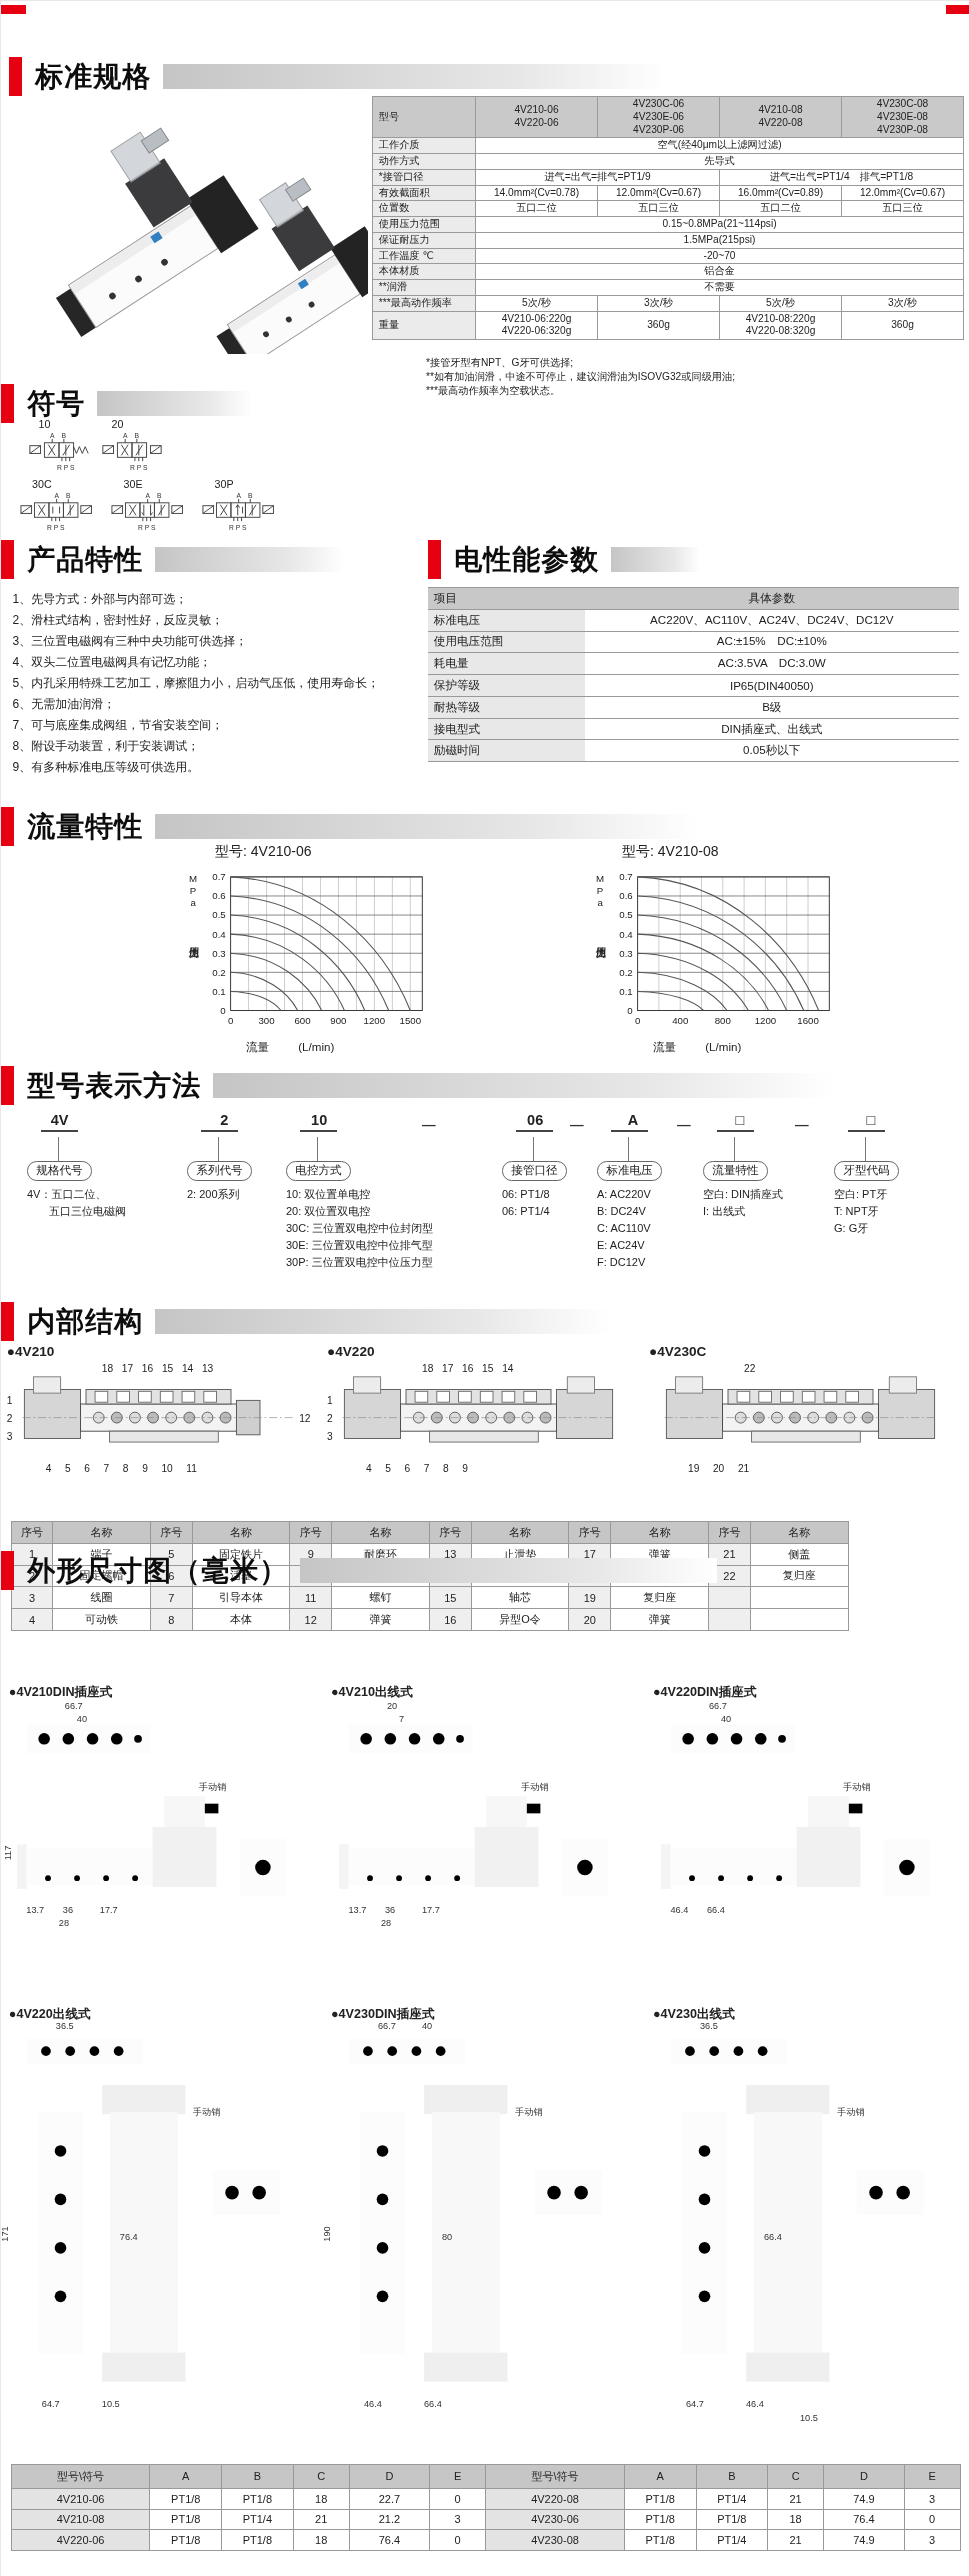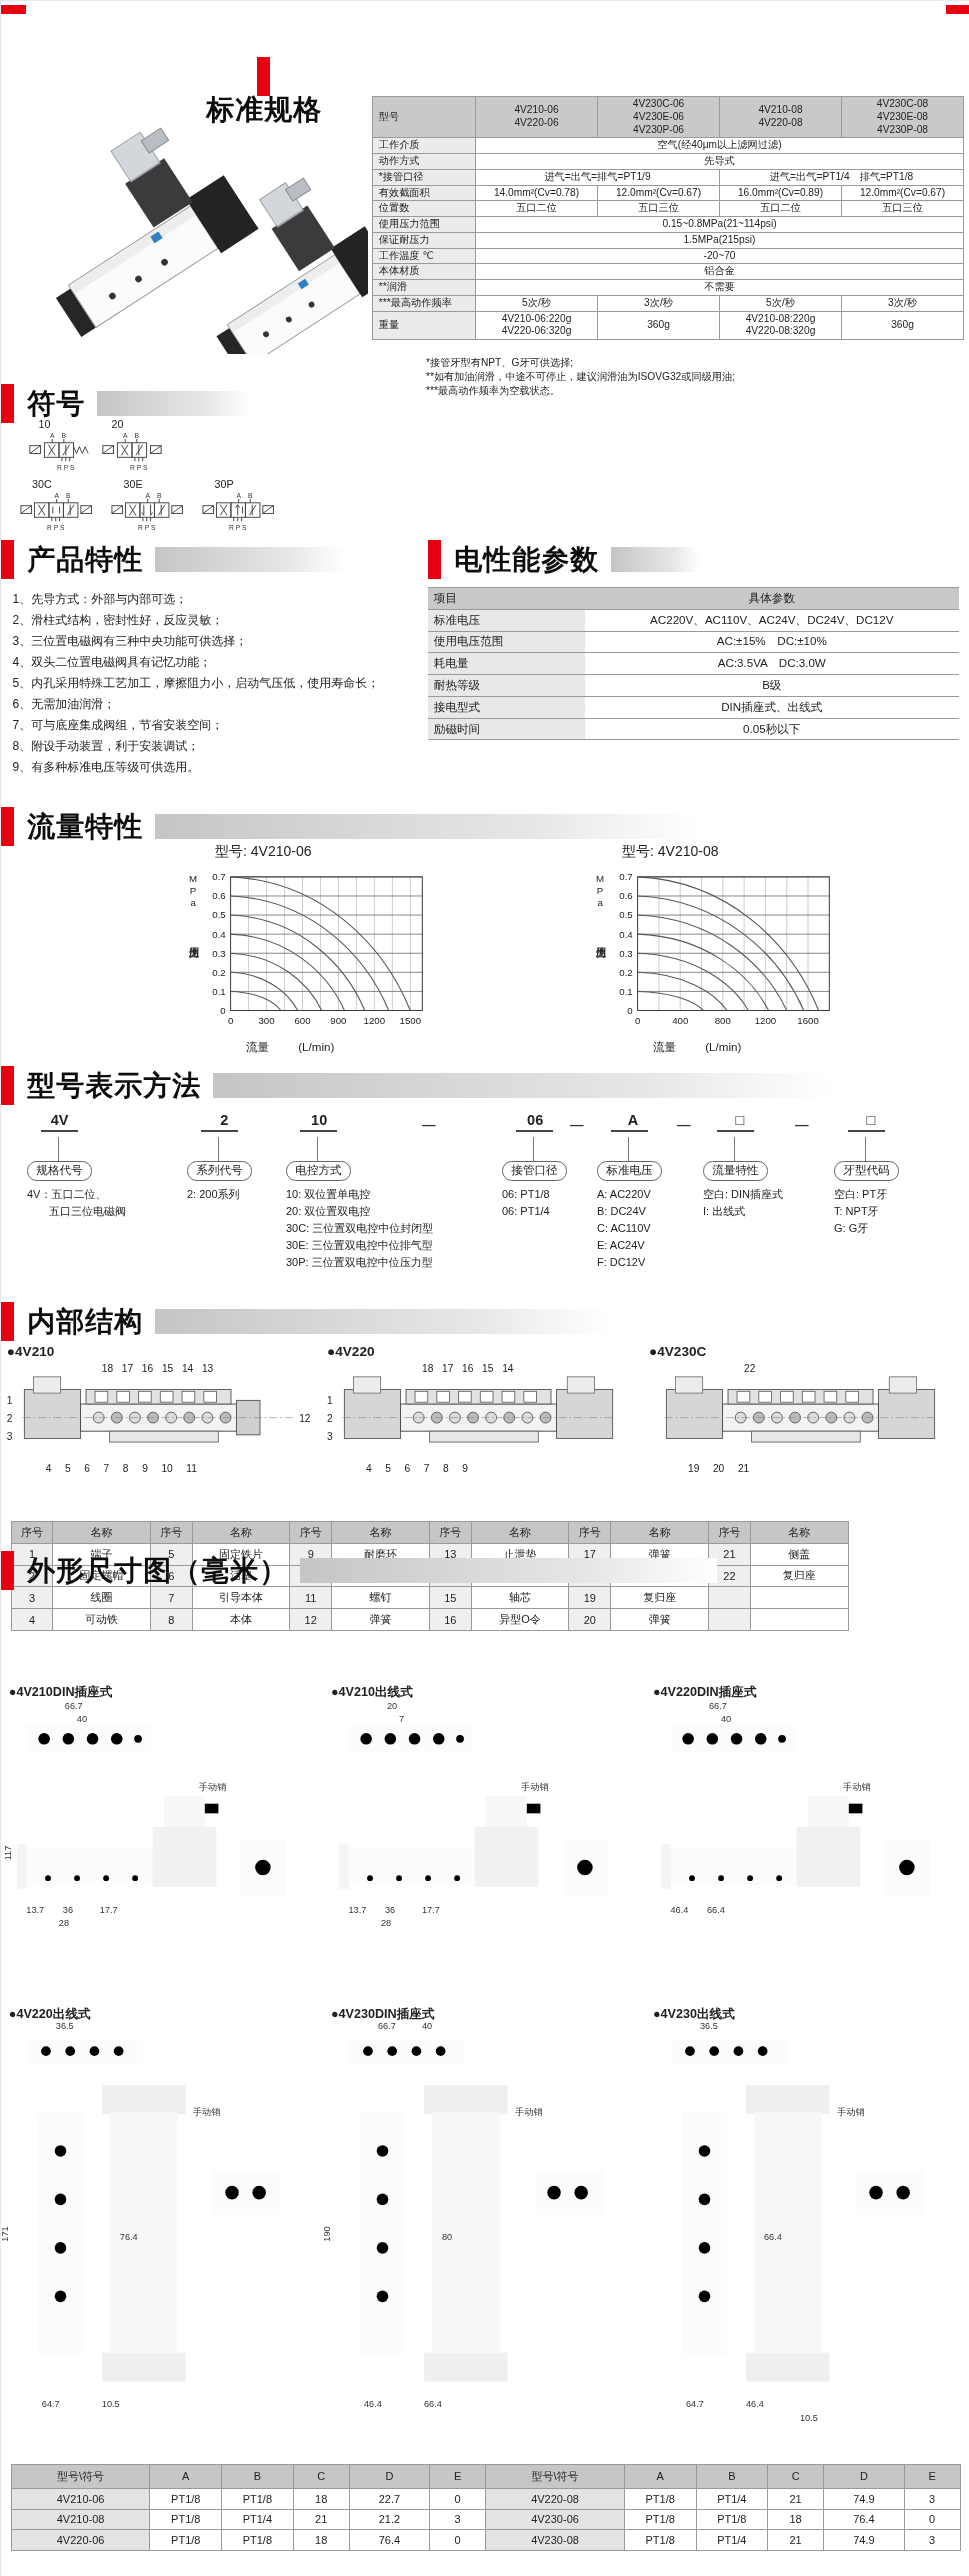--- a/index.html
+++ b/index.html
@@ -200,21 +200,21 @@
           <line x1="6" y1="368" x2="14" y2="368"></line>
         <line x1="30" y1="382" x2="104" y2="382"></line>
           <line x1="104" y1="382" x2="174" y2="382"></line>
         <line x1="30" y1="396" x2="182" y2="396"></line>
         <line x1="176" y1="100" x2="196" y2="88"></line>
         <line x1="139" y1="90" x2="139" y2="338" stroke-dasharray="9 3 2 3" stroke-width="0.7"></line>
       </g>
     </defs>
   </svg>
 
-  <div class="sec" style="top:56px;left:16px;flex-direction:column;">
+  <div class="sec" style="top:56px;left:8px;">
     <div class="rs"></div>
     <div class="t">标准规格</div>
     <div class="band" style="width:506px;"></div>
   </div>
 
   <svg class="photos" style="position:absolute;left:5.8px;top:93px;" width="361" height="260" viewBox="0 0 372 268">
     <g transform="translate(42,168) rotate(-33)">
       <rect x="-16" y="40" width="18" height="48" fill="#262626"></rect>
       <rect x="2" y="36" width="150" height="52" fill="#fbfbfb" stroke="#9a9a9a"></rect>
       <rect x="3" y="37" width="148" height="10" fill="#ededed"></rect>
@@ -518,20 +518,24 @@
         <td class="lab">标准电压</td>
         <td>AC220V、AC110V、AC24V、DC24V、DC12V</td>
       </tr>
         <tr>
         <td class="lab">使用电压范围</td>
         <td>AC:±15%　DC:±10%</td>
       </tr>
         <tr>
         <td class="lab">耗电量</td>
         <td>AC:3.5VA　DC:3.0W</td>
+      </tr>
+        <tr>
+        <td class="lab">保护等级</td>
+        <td>IP65(DIN40050)</td>
       </tr>
         <tr>
         <td class="lab">耐热等级</td>
         <td>B级</td>
       </tr>
         <tr>
         <td class="lab">接电型式</td>
         <td>DIN插座式、出线式</td>
       </tr>
         <tr>

